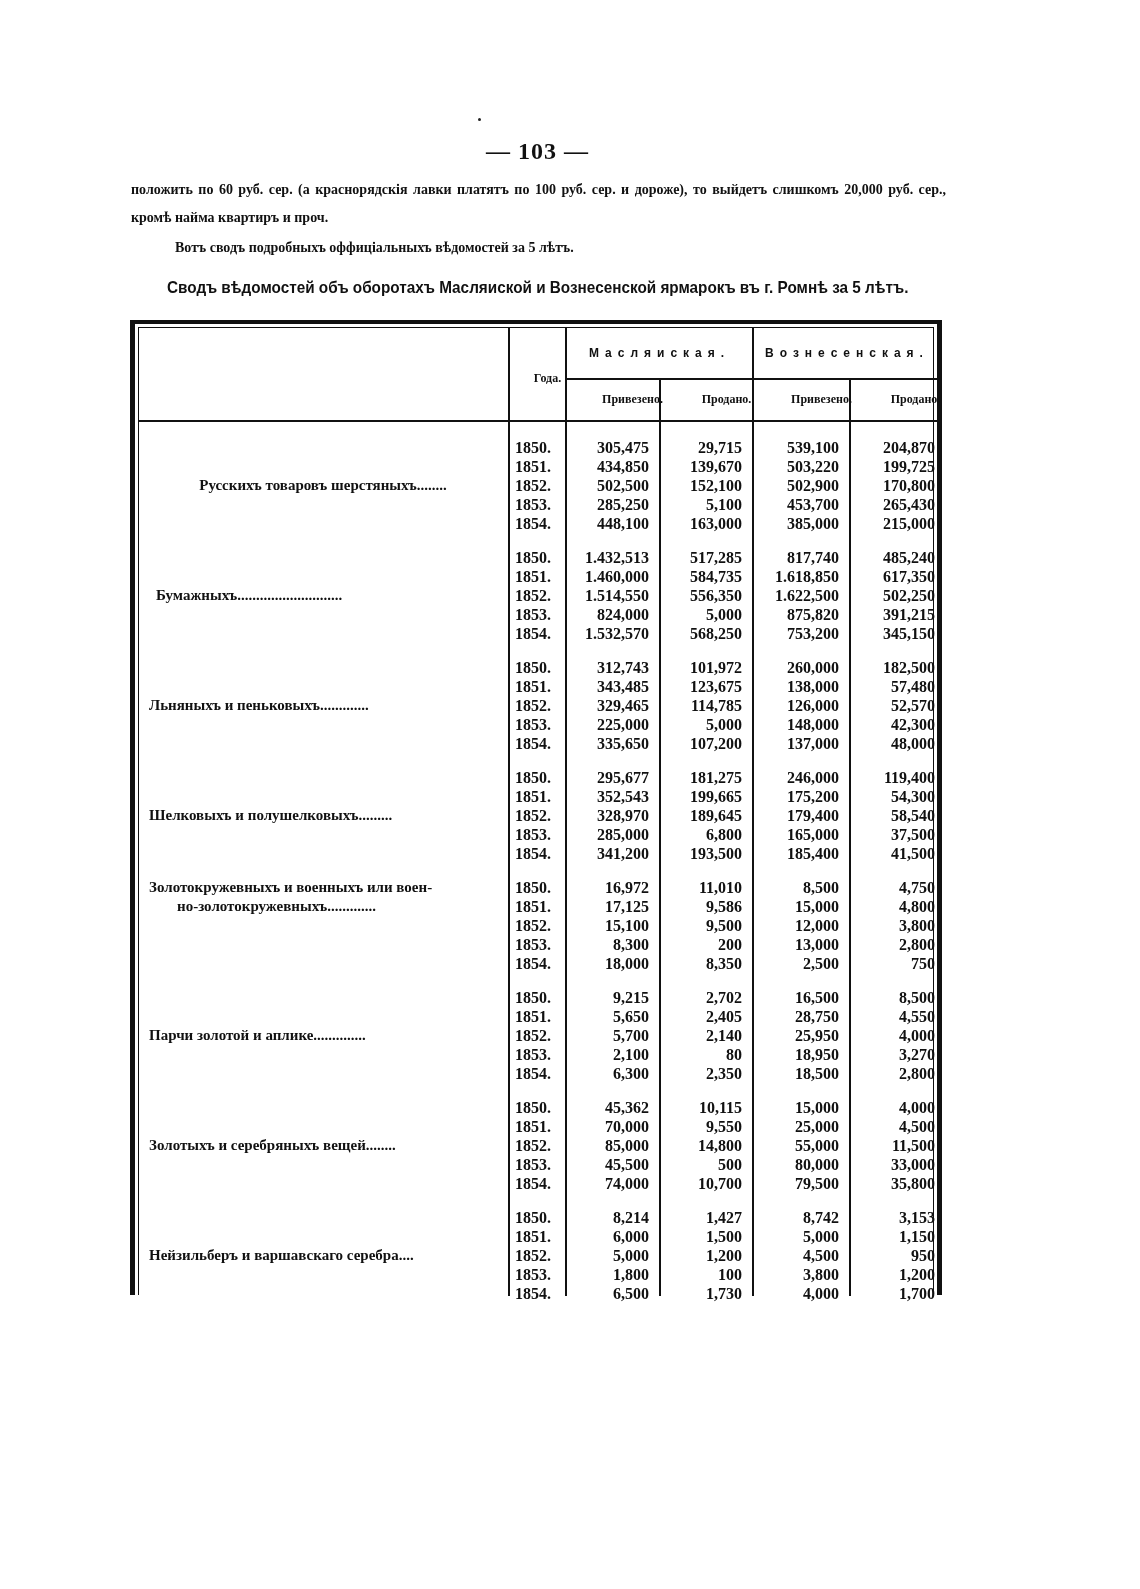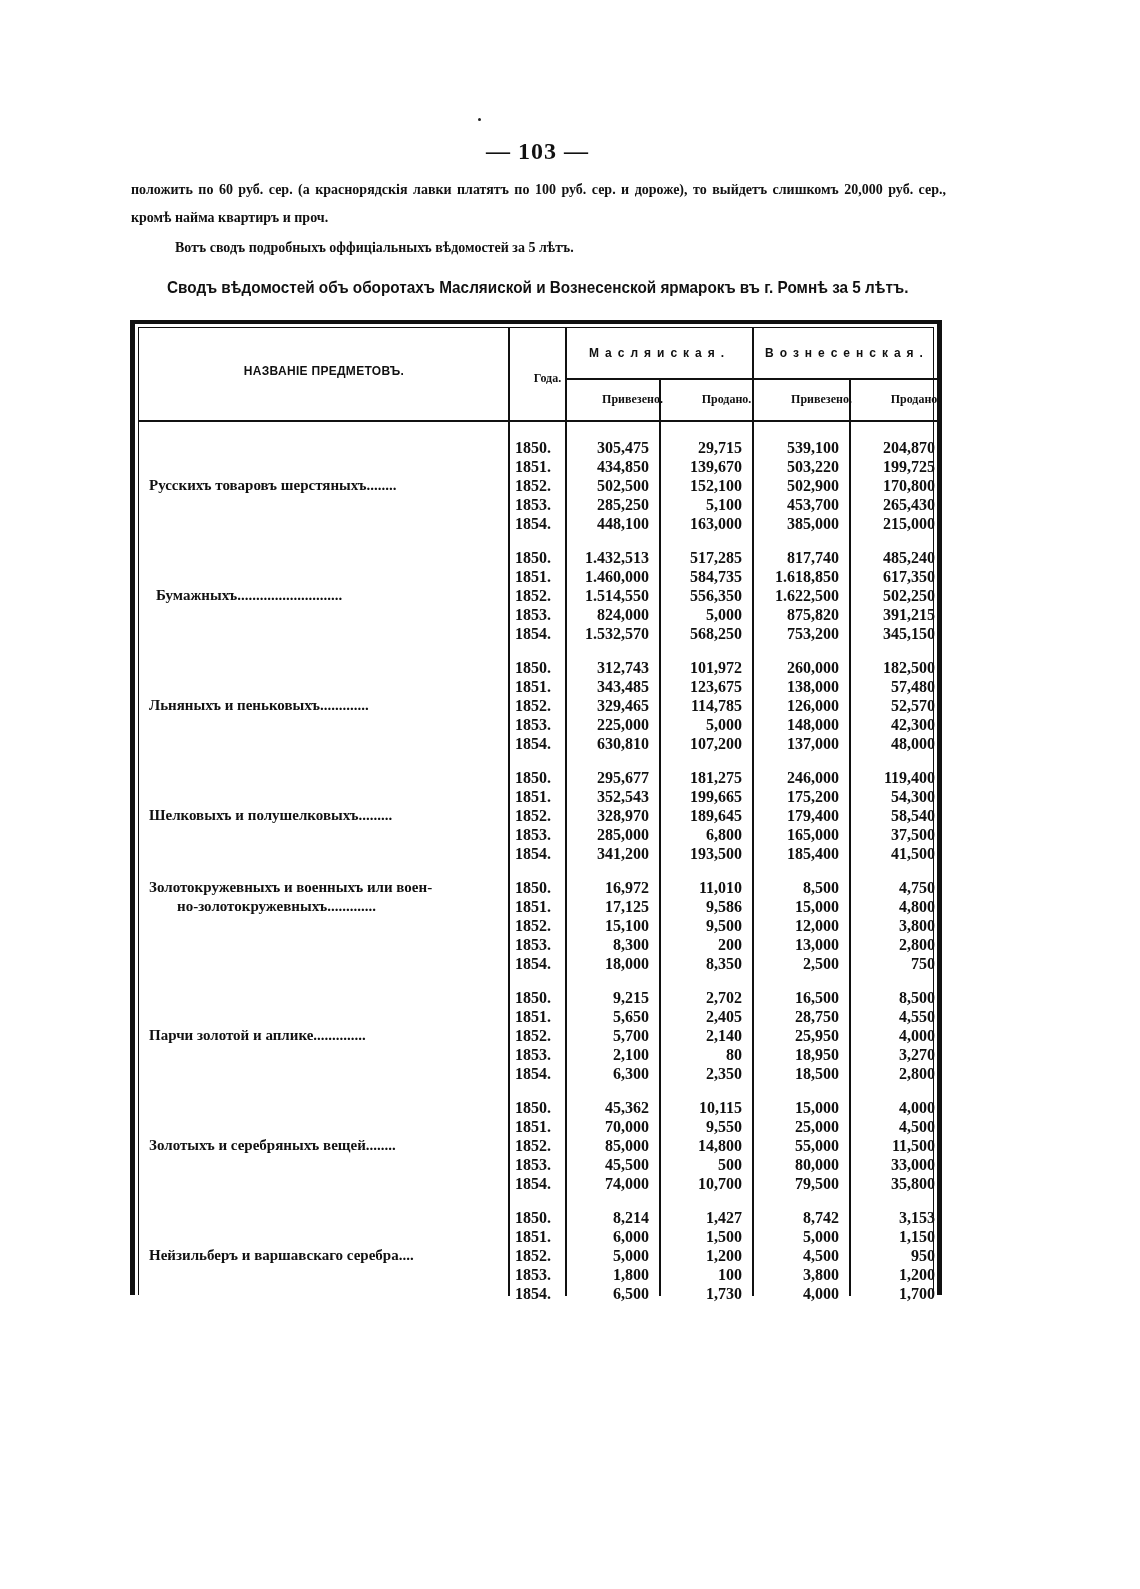--- a/index.html
+++ b/index.html
@@ -195,40 +195,39 @@
 <div class="page-number">— 103 —</div>
 
 <div class="para para-1">положить по 60 руб. сер. (а краснорядскія лавки платятъ по 100 руб. сер. и дороже), то вый­детъ слишкомъ 20,000 руб. сер., кромѣ найма квартиръ и проч.</div>
 <div class="para para-2">Вотъ сводъ подробныхъ оффиціальныхъ вѣдомостей за 5 лѣтъ.</div>
 
 <div class="table-title">Сводъ вѣдомостей объ оборотахъ Масляиской и Вознесенской ярмарокъ въ г. Ромнѣ за 5 лѣтъ.</div>
 
 <div class="table-frame">
   <div class="table-inner" id="table-inner">
 
-    <div class="hdr-names">НАЗВАНІЕ ПРЕДМЕТОВЪ.</div>
     <div class="hdr-year">Года.</div>
     <div class="hdr-fair hdr-fair-1">Масляиская.</div>
     <div class="hdr-fair hdr-fair-2">Вознесенская.</div>
     <div class="hdr-sub" style="left:427px; width:93px;">Привезено.</div>
     <div class="hdr-sub" style="left:521px; width:93px;">Продано.</div>
     <div class="hdr-sub" style="left:614px; width:97px;">Привезено.</div>
     <div class="hdr-sub" style="left:711px; width:91px;">Продано.</div>
 
     <div class="hline" style="left:0; top:92px; width:802px;"></div>
     <div class="hline" style="left:427px; top:50px; width:375px;"></div>
     <div class="vline" style="left:369px; top:0; height:968px;"></div>
     <div class="vline" style="left:426px; top:0; height:968px;"></div>
     <div class="vline" style="left:520px; top:50px; height:918px;"></div>
     <div class="vline" style="left:613px; top:0; height:968px;"></div>
     <div class="vline" style="left:710px; top:50px; height:918px;"></div>
 
     <div id="groups-container">
         <div class="group" style="top: 110px; height: 95px;">
-          <div class="group-label" style="top: 38px;"><span>Русскихъ товаровъ шерстяныхъ........</span></div>
+          <div class="group-label" style="top: 38px; text-align: center;"><span>Русскихъ товаровъ шерстяныхъ........</span></div>
           <div style="position: absolute; left: 0px; top: 0px; width: 802px; height: 19px;">
             <div class="cell c-year">1850.</div>
             <div class="cell c-m-in">305,475</div>
             <div class="cell c-m-out">29,715</div>
             <div class="cell c-v-in">539,100</div>
             <div class="cell c-v-out">204,870</div>
           </div>
           <div style="position: absolute; left: 0px; top: 19px; width: 802px; height: 19px;">
             <div class="cell c-year">1851.</div>
             <div class="cell c-m-in">434,850</div>
@@ -321,21 +320,21 @@
           </div>
           <div style="position: absolute; left: 0px; top: 57px; width: 802px; height: 19px;">
             <div class="cell c-year">1853.</div>
             <div class="cell c-m-in">225,000</div>
             <div class="cell c-m-out">5,000</div>
             <div class="cell c-v-in">148,000</div>
             <div class="cell c-v-out">42,300</div>
           </div>
           <div style="position: absolute; left: 0px; top: 76px; width: 802px; height: 19px;">
             <div class="cell c-year">1854.</div>
-            <div class="cell c-m-in">630,810</div>
+            <div class="cell c-m-in">335,650</div>
             <div class="cell c-m-out">107,200</div>
             <div class="cell c-v-in">137,000</div>
             <div class="cell c-v-out">48,000</div>
           </div>
         </div>
         <div class="group" style="top: 440px; height: 95px;">
           <div class="group-label" style="top: 38px;"><span>Шелковыхъ и полушелковыхъ.........</span></div>
           <div style="position: absolute; left: 0px; top: 0px; width: 802px; height: 19px;">
             <div class="cell c-year">1850.</div>
             <div class="cell c-m-in">295,677</div>

